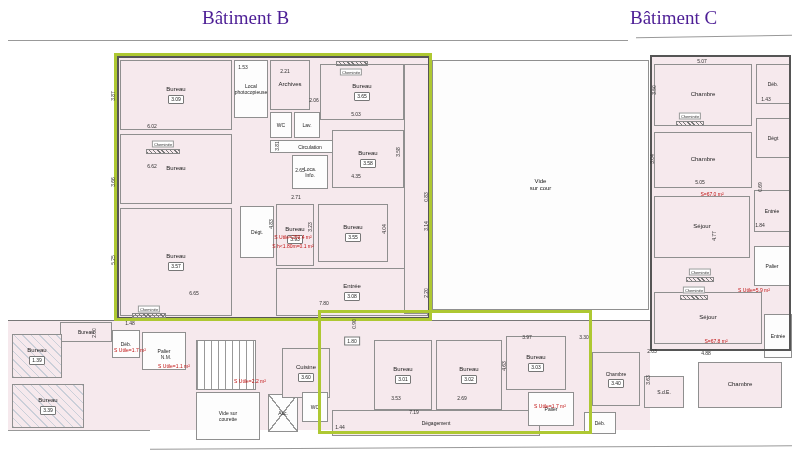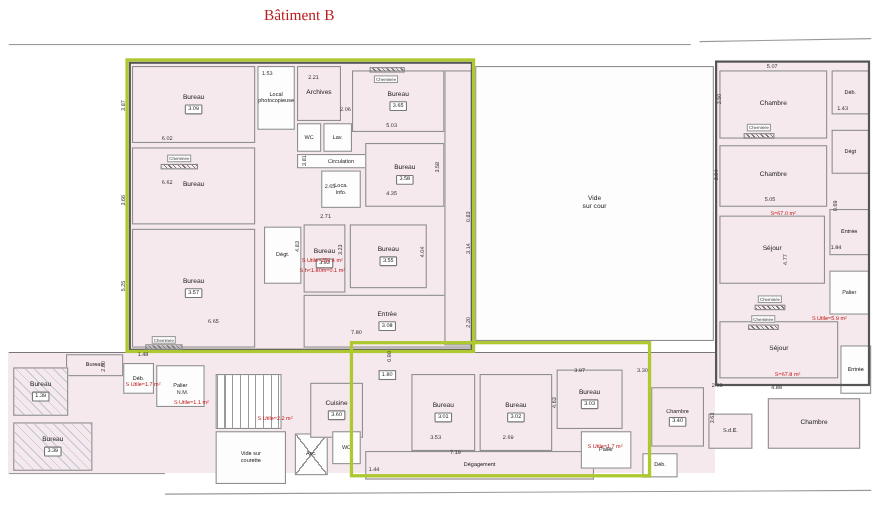--- a/index.html
+++ b/index.html
@@ -1,19 +1,19 @@
 <!DOCTYPE html>
 <html><head>
 <meta charset="utf-8">
 <style>
   html,body{margin:0;padding:0;background:#fff;}
   #canvas{position:relative;width:794px;height:465px;background:#fff;overflow:hidden;
           font-family:"Liberation Sans",sans-serif;}
-  .title{position:absolute;top:7px;width:140px;text-align:center;
-         font-family:"Liberation Serif",serif;font-size:14px;color:#b91c1c;}
+  .title{position:absolute;top:7px;width:140px;text-align:left;
+         font-family:"Liberation Serif",serif;font-size:19px;color:#4c1d95;}
   #title-b{left:202px;}
   #title-c{left:630px;}
   #plan{position:absolute;inset:0;}
   .bg{position:absolute;background:#f6e9ed;z-index:0;}
   .room{position:absolute;background:#f6e9ed;border:1px solid #8f8f8f;box-sizing:border-box;
         display:flex;flex-direction:column;align-items:center;justify-content:center;
         text-align:center;z-index:1;}
   .room.white{background:#fdfdfd;}
   .room.hatch{background-image:repeating-linear-gradient(45deg,rgba(90,140,165,.28) 0 1px,transparent 1px 6px);}
   .room.cross{background-image:
@@ -40,20 +40,21 @@
   .vline{position:absolute;border-left:1px solid #999;z-index:0;}
   #stairs{position:absolute;left:196px;top:340px;width:60px;height:50px;z-index:1;
           background-color:#fff;border:1px solid #8f8f8f;box-sizing:border-box;
           background-image:repeating-linear-gradient(90deg,#999 0 1px,transparent 1px 7px);}
 </style>
 </head>
 <body>
 
 <div id="canvas">
   <div class="title" id="title-b">Bâtiment B</div>
+  <div class="title" id="title-c">Bâtiment C</div>
 
   <div id="plan">
 
     <div class="line" style="left:8px;top:40px;width:620px;"></div>
     <div class="line" style="left:636px;top:36px;width:156px;transform:rotate(-1deg);"></div>
     <div class="line" style="left:150px;top:447px;width:642px;transform:rotate(-0.3deg);"></div>
     <div class="line" style="left:8px;top:430px;width:142px;"></div>
     <div class="vline" style="left:8px;top:320px;height:110px;"></div>
     <div class="line" style="left:8px;top:320px;width:642px;border-top-color:#777;"></div>
 

